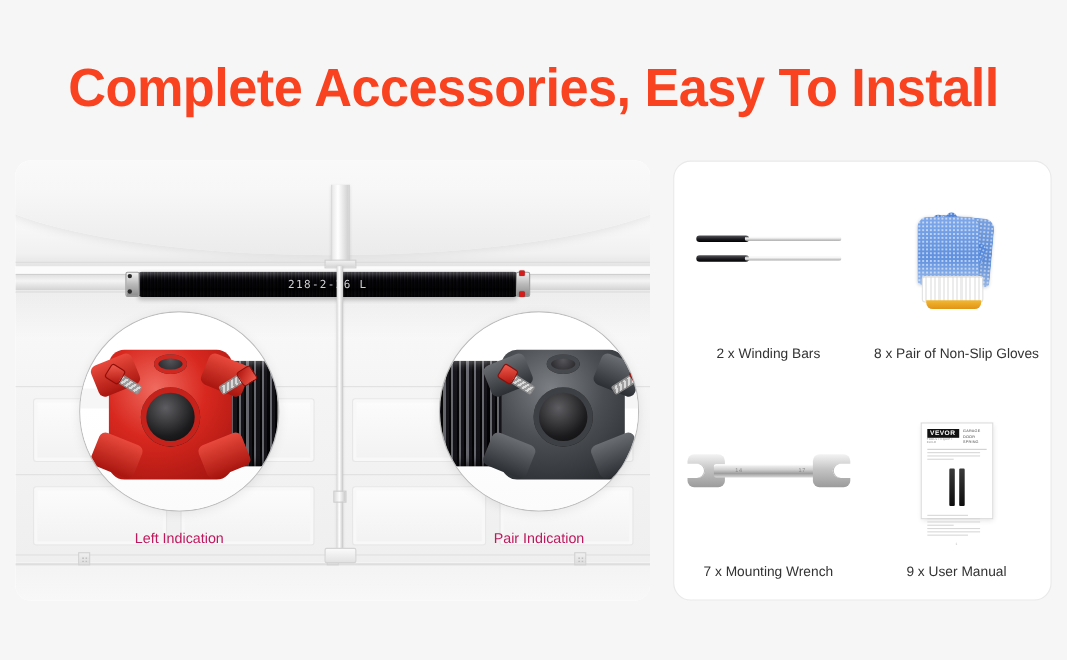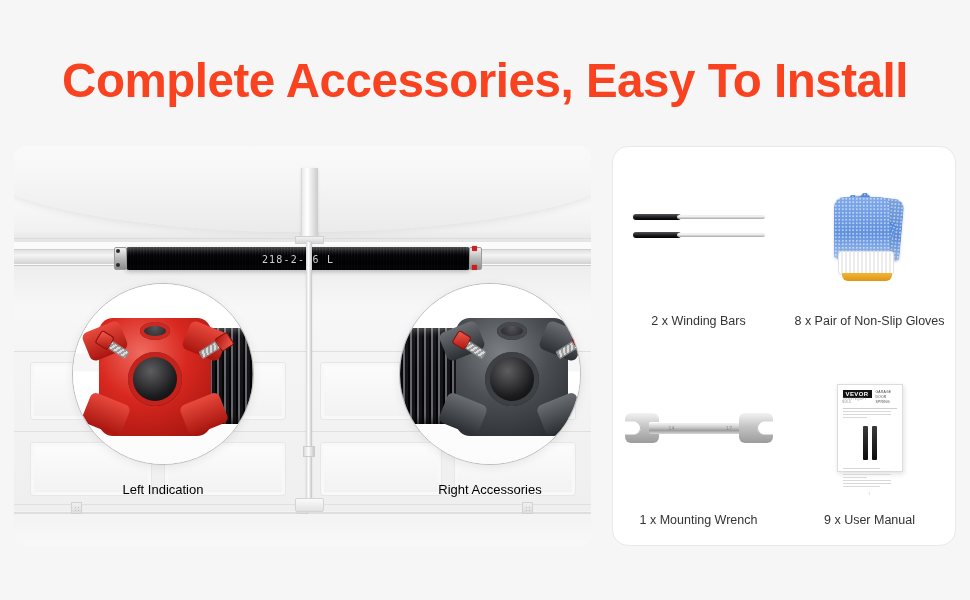--- a/index.html
+++ b/index.html
@@ -203,21 +203,21 @@
     box-shadow: 0 2px 10px rgba(0,0,0,.08);
   }
   .zc-left  { left: 58px;  top: 137px; width: 182px; height: 182px; }
   .zc-right { left: 385px; top: 137px; width: 182px; height: 182px; }
 
   .circle-caption {
     position: absolute;
     width: 220px;
     text-align: center;
     font-size: 13px;
-    color: #000000;
+    color: #be185d;
   }
   .cc-left  { left: 39px;  top: 336px; }
   .cc-right { left: 366px; top: 336px; }
 
   
   .cone-art { position: absolute; width: 100%; height: 100%; }
 
   .coil {
     position: absolute; width: 86px; height: 96px; top: 44px;
     border-radius: 6px;
@@ -551,21 +551,21 @@
             <div class="thread"></div>
             <div class="head"></div>
           </div>
           <div class="setscrew ss-b">
             <div class="thread"></div>
             <div class="head"></div>
           </div>
         </div>
       </div>
     </div>
-    <div class="circle-caption cc-right">Right Accessories</div>
+    <div class="circle-caption cc-right">Pair Indication</div>
 
   </div>
 </div>
 
 <div class="panel-right">
   <div class="acc-grid">
 
     <div class="acc-cell">
       <div class="acc-art">
         <div class="bars">
@@ -602,21 +602,21 @@
     <div class="acc-cell">
       <div class="acc-art">
         <div class="wrench">
           <div class="wr-head wr-left"></div>
           <div class="wr-shaft"></div>
           <div class="wr-head wr-right"></div>
           <div class="wr-mark wm-a">14</div>
           <div class="wr-mark wm-b">17</div>
         </div>
       </div>
-      <div class="acc-label">1 x Mounting Wrench</div>
+      <div class="acc-label">7 x Mounting Wrench</div>
     </div>
 
     <div class="acc-cell">
       <div class="acc-art">
         <div class="manual">
           <div class="man-logobar">
             <div>
               <div class="man-logo">VEVOR</div>
               <div class="man-sub">TOOLS I EQUIP I BUILD</div>
             </div>

